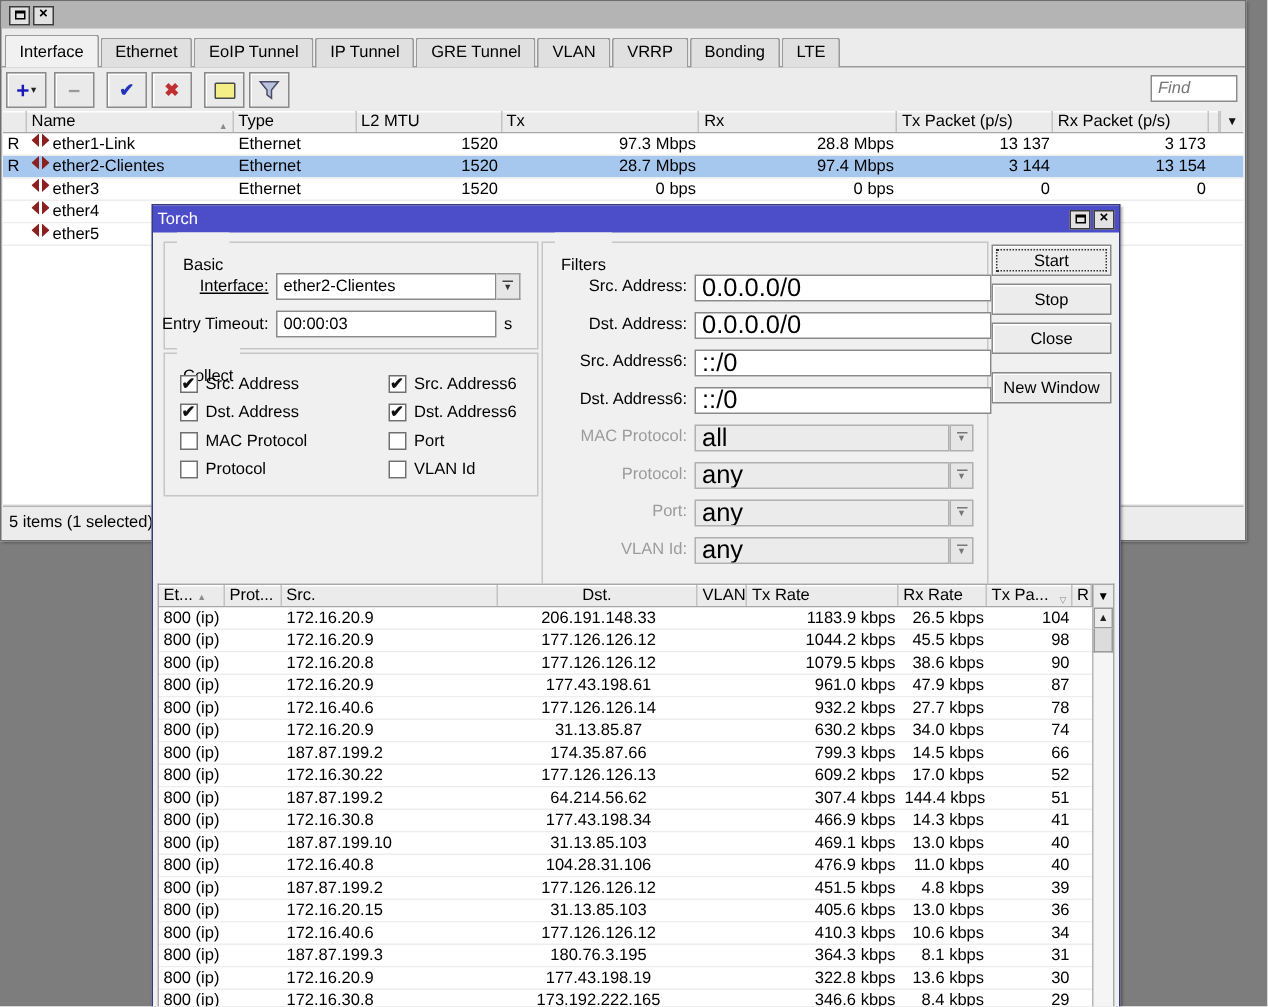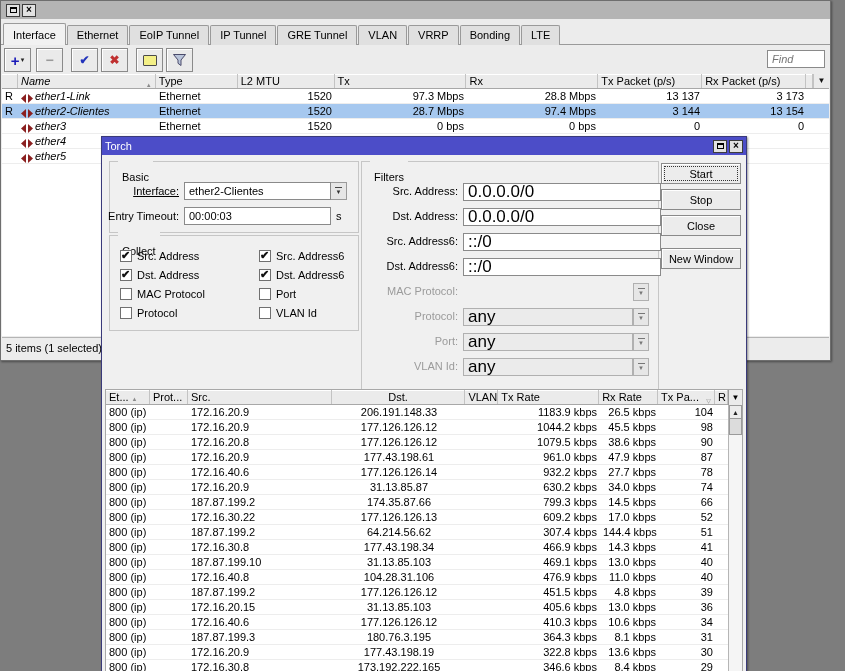--- a/index.html
+++ b/index.html
@@ -39,21 +39,21 @@
   .ghead .hc{border-right:1px solid #c3c3c3;box-shadow:inset 0 1px 0 #fff;padding:0 3px;white-space:nowrap;overflow:hidden;position:relative;}
   .sort{font-size:6px;color:#8a8a8a;margin-left:3px;}
   .sort-right{position:absolute;right:3px;top:4px;}
   .grow{display:flex;height:15px;line-height:14px;border-bottom:1px solid #ededed;background:#fff;}
   .grow.selected{background:var(--selection,#a6c8ef);}
   .grow .c{padding:0 3px;white-space:nowrap;overflow:hidden;}
   .num{text-align:right;}
   .dd-btn{width:16px;background:#ebebeb;border-left:1px solid #c3c3c3;display:flex;align-items:center;justify-content:center;font-size:8px;color:#111;}
 
   
-  .m-st{width:16px;}  .m-nm{width:138px;display:flex;align-items:flex-end;gap:2px;font-style:italic;}
+  .m-st{width:16px;}  .m-nm{width:138px;display:flex;align-items:flex-start;gap:2px;}
   .m-ty{width:82px;}  .m-mtu{width:97px;} .m-tx{width:132px;} .m-rx{width:132px;}
   .m-txp{width:104px;} .m-rxp{width:104px;} .m-fill{flex:1;}
   .maintable{position:absolute;left:1px;right:1px;top:73px;bottom:24px;background:#fff;overflow:hidden;}
   .ethicon{flex:0 0 12px;}
   .statusbar{position:absolute;left:1px;right:1px;bottom:1px;height:22px;border-top:1px solid #b5b5b5;background:#ececec;padding:4px 4px;}
 
   
   .fieldset{position:absolute;border:1px solid #c6c6c6;}
   .fieldset .legend{position:absolute;top:-7px;left:8px;background:#f0f0f0;padding:16px 4px;}
   .flabel{position:absolute;text-align:right;white-space:nowrap;}
@@ -379,20 +379,21 @@
         </div>
 
         <div class="frow">
           <label>Dst. Address6:</label>
           <input value="::/0" style="">
 
         </div>
 
         <div class="frow combo disabled">
           <label>MAC Protocol:</label>
+          <input value="all" style="">
           <span class="cbtn">
             <span class="bar"></span>
             <span class="arr">▼</span>
           </span>
         </div>
 
         <div class="frow combo disabled">
           <label>Protocol:</label>
           <input value="any" style="">
           <span class="cbtn">

